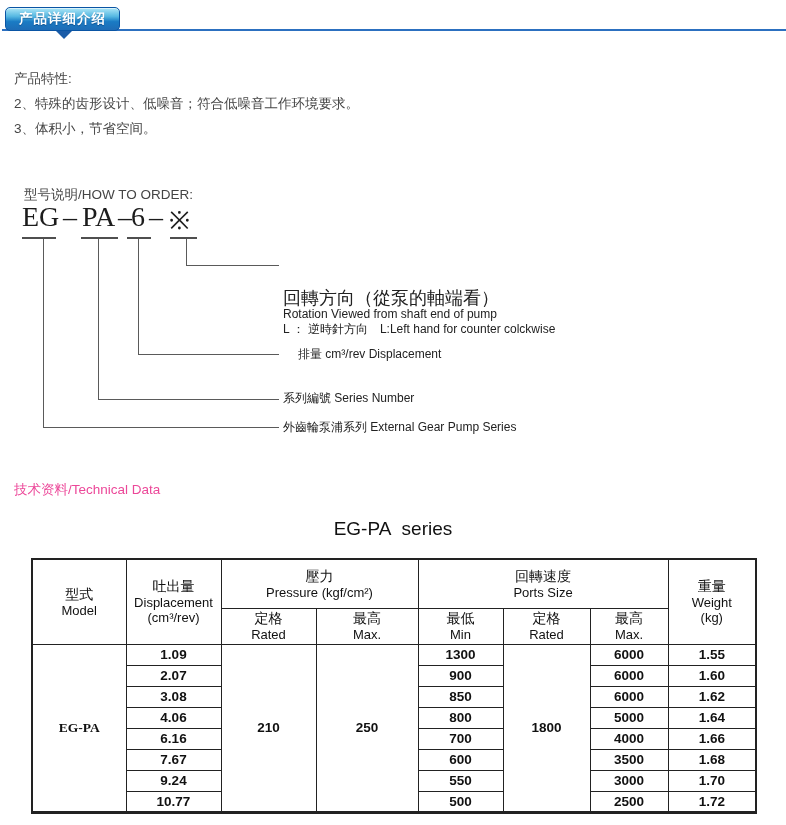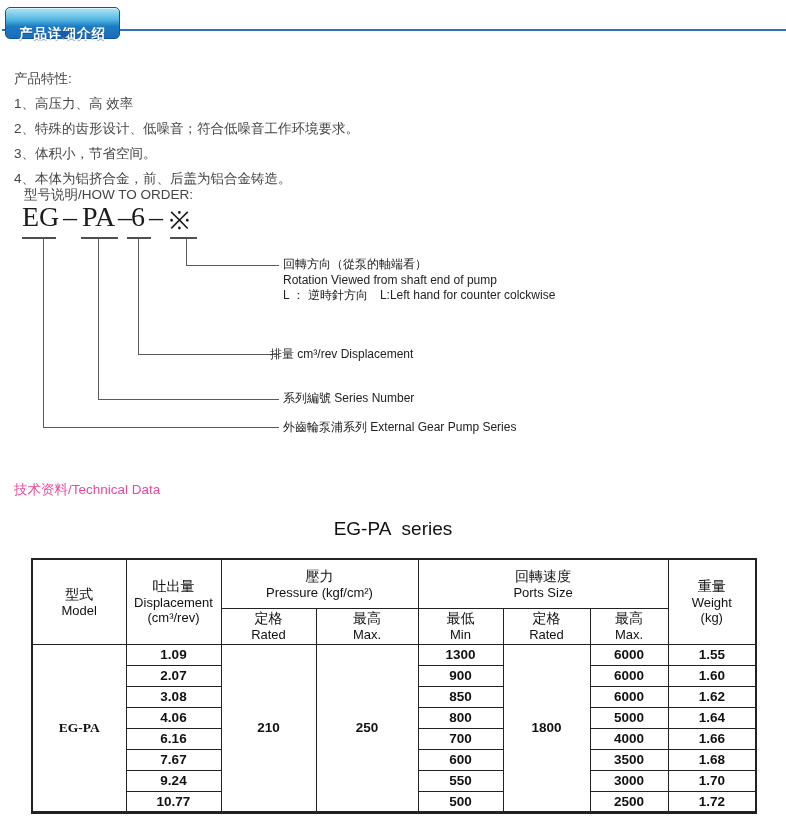--- a/index.html
+++ b/index.html
@@ -7,21 +7,21 @@
   body {
     width:786px; height:825px; position:relative; overflow:hidden;
     font-family:"Liberation Sans","DejaVu Sans",sans-serif;
     -webkit-font-smoothing:antialiased;
   }
   .abs { position:absolute; }
 
   
   .tab-line { left:2px; right:0; top:29px; height:2px; background:#2c70c0; }
   .intro-tab {
-    left:5px; top:7px; height:24px; padding:15px 13px;
+    left:5px; top:7px; height:24px; padding:0 13px;
     background:linear-gradient(180deg,#aee7f7 0%,#56b8e2 38%,#1a7bc4 62%,#1e6cb6 100%);
     border:1px solid #0a55a4; border-radius:5px;
     color:#ffffff; font-size:13.5px; font-weight:bold; line-height:22px;
     letter-spacing:1px; text-shadow:0 1px 1px rgba(0,40,90,.45);
     box-shadow:inset 0 1px 0 rgba(255,255,255,.55);
   }
   .tab-arrow {
     left:56px; top:31px; width:0; height:0;
     border-left:8px solid transparent; border-right:8px solid transparent;
     border-top:8px solid #1a5ca8;
@@ -32,21 +32,21 @@
 
   
   .hto-title { left:24px; top:186px; font-size:13.5px; color:#454545; }
   .diagram { left:0; top:196px; width:685px; height:258px; color:#222222; }
   .code { font-family:"Liberation Serif","DejaVu Serif",serif; font-size:28px; color:#1c1c1c; top:4px; line-height:34px; }
   .code.mark { font-size:25px; top:8px; }
   .uline { height:2px; background:#4f4f4f; top:41px; }
   .vline { width:1px; background:#5a5a5a; }
   .hline { height:1px; background:#5a5a5a; }
   .note { font-size:12px; line-height:15.5px; color:#222222; white-space:nowrap; }
-  .note .zhline { font-size:12px; }
+  .note .zhline { font-size:18px;margin-top:34px; }
 
   
   .tech-title { left:14px; top:481px; font-size:13.5px; color:#ec4899; }
   .series-title { left:0; top:518px; width:786px; text-align:center; font-size:19px; color:#111111; word-spacing:6px; }
 
   table.spec {
     position:absolute; left:31px; top:558px; width:724px;
     border-collapse:collapse; table-layout:fixed;
     border:2px solid #222222; border-bottom-width:3px;
   }
@@ -65,24 +65,22 @@
 <body>
 
 <div class="abs tab-line"></div>
 <div class="abs intro-tab">
   <span>产品详细介绍</span>
 </div>
 <div class="abs tab-arrow"></div>
 
 <div class="abs features">
   <div>产品特性:</div>
-  <div>1、高压力、高 效率</div>
   <div>2、特殊的齿形设计、低噪音；符合低噪音工作环境要求。</div>
   <div>3、体积小，节省空间。</div>
-  <div>4、本体为铝挤合金，前、后盖为铝合金铸造。</div>
 </div>
 
 <div class="abs hto-title">型号说明/HOW TO ORDER:</div>
 
 <div class="abs diagram">
 
   <span class="abs code" style="left:22px">EG</span>
   <span class="abs code" style="left:63px">–</span>
   <span class="abs code" style="left:82px">PA</span>
   <span class="abs code" style="left:118px">–</span>
@@ -102,21 +100,21 @@
   <div class="abs hline" style="left:186px;top:69px;width:93px"></div>
   <div class="abs hline" style="left:138px;top:158px;width:141px"></div>
   <div class="abs hline" style="left:98px;top:203px;width:181px"></div>
   <div class="abs hline" style="left:43px;top:231px;width:236px"></div>
 
   <div class="abs note" style="left:283px;top:61px">
     <div class="zhline">回轉方向（從泵的軸端看）</div>
     <div>Rotation Viewed from shaft end of pump</div>
     <div>L ： 逆時針方向　L:Left hand for counter colckwise</div>
   </div>
-  <div class="abs note zhline" style="left:270px;top:151px">排量 cm³/rev Displacement</div>
+  <div class="abs note zhline" style="left:298px;top:151px">排量 cm³/rev Displacement</div>
   <div class="abs note zhline" style="left:283px;top:195px">系列編號 Series Number</div>
   <div class="abs note zhline" style="left:283px;top:224px">外齒輪泵浦系列 External Gear Pump Series</div>
 </div>
 
 <div class="abs tech-title">技术资料/Technical Data</div>
 <div class="abs series-title">EG-PA series</div>
 
 <table class="spec">
   <colgroup>
     <col style="width:94px">

